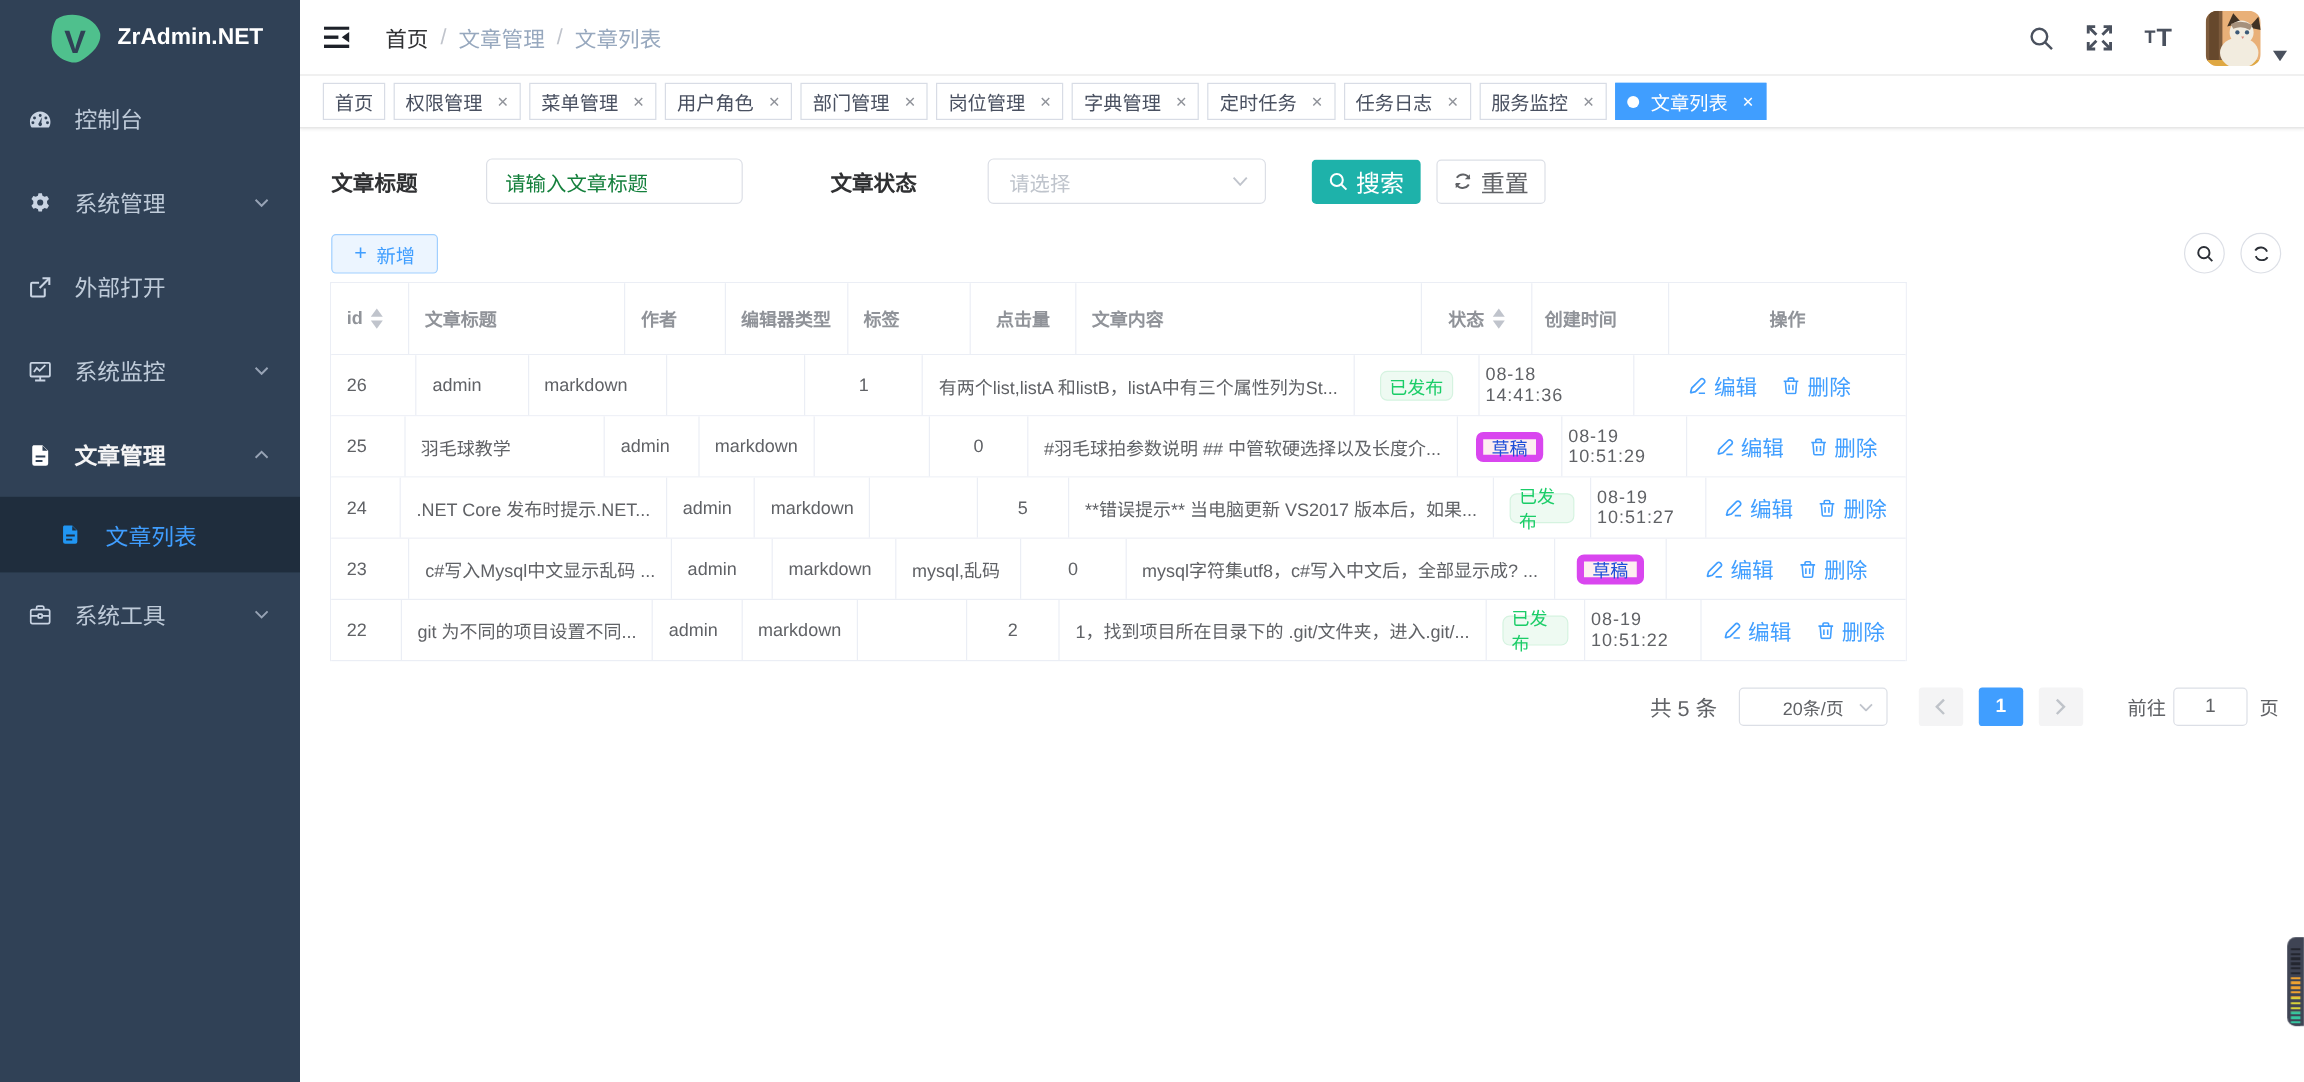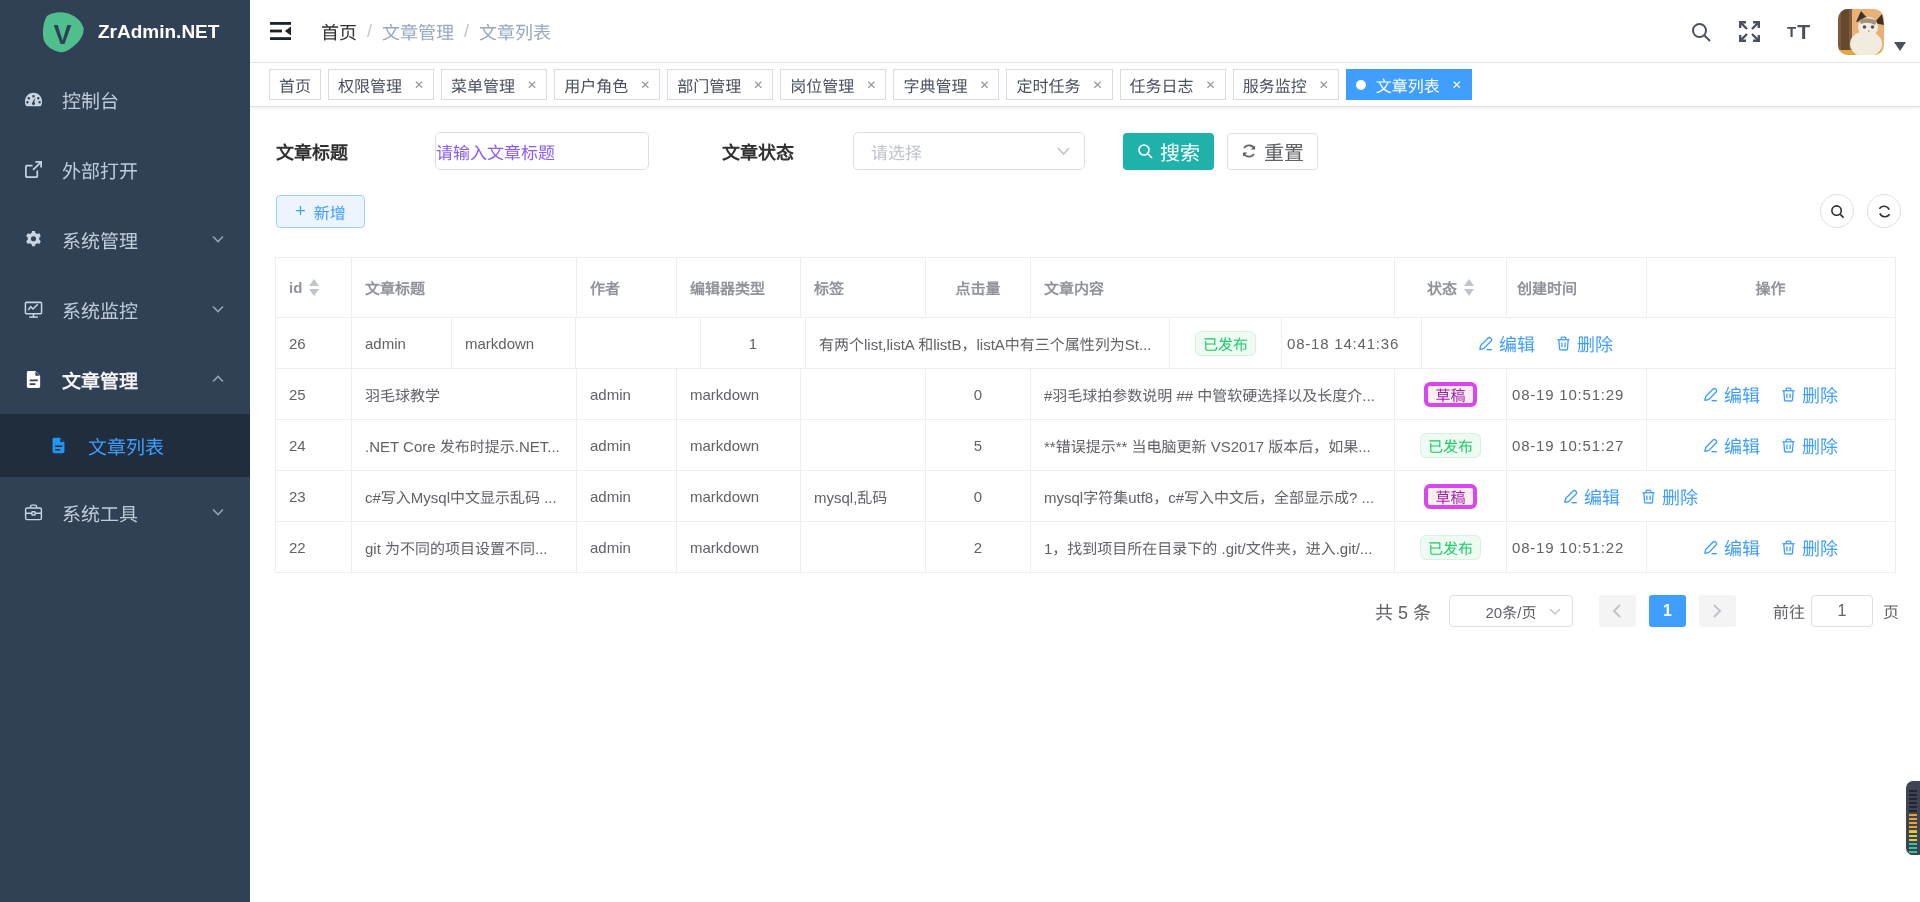--- a/index.html
+++ b/index.html
@@ -32,45 +32,45 @@
 .tags{height:44px;background:#fff;border-bottom:1px solid #e2e2e2;box-shadow:0 1px 3px 0 rgba(0,0,0,.08);padding-left:19px;display:flex;align-items:center}
 .tag{display:inline-flex;align-items:center;height:31px;border:1px solid #d8dce5;background:#fff;color:#495060;font-size:16px;padding:0 9px;margin-right:7px;cursor:pointer}
 .tag .x{margin-left:12px;color:#90939a;font-size:12px;line-height:1}
 .tag.on{background:#409eff;border-color:#409eff;color:#fff}
 .tag.on .x{color:#fff}
 .tag .dot{width:10px;height:10px;border-radius:50%;background:#fff;margin-right:10px}
 
 .content{padding:25px 25px 0 26px}
 .srow{display:flex;align-items:center;height:38px}
 .slabel{font-size:18px;font-weight:bold;color:#303133}
-.sinput{width:214px;height:38px;border:1px solid #dcdfe6;border-radius:5px;margin-left:87px;display:flex;align-items:center;color:#8b5cf6;font-size:17px;}
+.sinput{width:214px;height:38px;border:1px solid #dcdfe6;border-radius:5px;margin-left:57px;display:flex;align-items:center;color:#15803d;font-size:17px;padding-left:15px}
 .ssel{width:232px;height:38px;border:1px solid #dcdfe6;border-radius:5px;margin-left:59px;display:flex;align-items:center;color:#bfc4cc;font-size:17px;padding-left:17px;position:relative}
 .btn{height:37px;border-radius:4px;display:inline-flex;align-items:center;justify-content:center;font-size:20px;border:1px solid transparent}
 .btn-search{width:91px;background:#1eb2aa;color:#fff;margin-left:38px}
 .btn-reset{width:91px;background:#fff;color:#606266;border-color:#dcdfe6;margin-left:13px}
 .btn-add{width:89px;height:33px;margin-top:25px;background:#ecf5ff;color:#409eff;border-color:#a0cfff;font-size:16px}
 .addrow{display:flex;align-items:flex-end;justify-content:space-between}
 .circles{display:flex;margin-right:-6px}
 .circle-btn{width:34px;height:34px;border:1px solid #dcdfe6;border-radius:50%;display:flex;align-items:center;justify-content:center;margin-left:13px;color:#2b2f36}
 
-.table{margin-top:29px;margin-left:-1px;width:1621px;border:1px solid #ebeef5;border-bottom:none;color:#606266;font-size:15px}
+.table{margin-top:7px;margin-left:-1px;width:1314px;border:1px solid #ebeef5;border-bottom:none;color:#606266;font-size:15px}
 .tr{display:flex;border-bottom:1px solid #ebeef5;background:#fff}
 .th{font-weight:bold;color:#909399}
 .td{padding:0 13px;display:flex;align-items:center;min-height:50px;border-right:1px solid #ebeef5}
 .td:last-child{border-right:none}
 .tr.th .td{min-height:59px}
 .c0{width:76px}.c1{width:225px}.c2{width:100px}.c3{width:124px}.c4{width:125px}.c5{width:105px;justify-content:center}.c6{width:364px}.c7{width:112px;justify-content:center}.c8{width:140px;justify-content:flex-start;padding-left:5px;letter-spacing:0.8px}.c9{width:247px;justify-content:center}
 .ell{white-space:nowrap;overflow:hidden;max-width:100%}
 .sorter{display:inline-flex;flex-direction:column;margin-left:7px}
 .sorter i{width:0;height:0;border-left:5px solid transparent;border-right:5px solid transparent;display:block}
 .sorter .up{border-bottom:7px solid #c0c4cc;margin-bottom:3px}
 .sorter .dn{border-top:7px solid #c0c4cc}
 .el-tag{height:25px;padding:0 7px;border-radius:6px;display:inline-flex;align-items:center;font-size:15px}
 .tag-ok{background:#eefaf2;border:1px solid #d5f3e0;color:#1bcd68}
-.tag-no{background:#fdeef0;border:4px solid #d946ef;color:#a21caf}
+.tag-no{background:#fdeef0;border:6px solid #d946ef;color:#1d4ed8}
 .op{color:#409eff;display:inline-flex;align-items:center;font-size:18px}
 .op+.op{margin-left:21px}
 .op svg{margin-right:6px}
 
 .pager{margin-top:22px;margin-right:-4px;display:flex;align-items:center;justify-content:flex-end;height:32px;color:#606266;font-size:16px}
 .pg-total{margin-right:18px;font-size:18px}
 .pg-sel{width:124px;height:32px;border:1px solid #dcdfe6;border-radius:4px;display:flex;align-items:center;justify-content:center;position:relative;margin-right:26px;font-size:15px}
 .pg-btn{width:37px;height:32px;border-radius:3px;background:#f4f4f5;display:flex;align-items:center;justify-content:center;color:#b7bac0}
 .pg-cur{width:37px;height:32px;border-radius:3px;background:#409eff;color:#fff;font-weight:bold;display:flex;align-items:center;justify-content:center;margin:0 13px;font-size:16px}
 .pg-go{margin-left:37px}
@@ -93,35 +93,35 @@
     </svg>
     <span class="logo-txt">ZrAdmin.NET</span>
   </div>
   <div class="menu-item">
     <svg class="mi" viewBox="0 0 20 20">
         <path fill="#c9d4e3" d="M10 3 C4.5 3 1 7.5 1 12 C1 14 1.5 16 2.5 17 L17.5 17 C18.5 16 19 14 19 12 C19 7.5 15.5 3 10 3 Z M10 5.2 a1.3 1.3 0 1 1 0 2.6 a1.3 1.3 0 0 1 0-2.6 Z M5 7.4 a1.3 1.3 0 1 1 0 2.6 a1.3 1.3 0 0 1 0-2.6 Z M15 7.4 a1.3 1.3 0 1 1 0 2.6 a1.3 1.3 0 0 1 0-2.6 Z M3.6 11.6 a1.3 1.3 0 1 1 0 2.6 a1.3 1.3 0 0 1 0-2.6 Z M16.4 11.6 a1.3 1.3 0 1 1 0 2.6 a1.3 1.3 0 0 1 0-2.6 Z M11.5 8.2 L11 13 a1.6 1.6 0 1 1 -2 0 Z" fill-rule="evenodd"></path>
       </svg>
     <span class="mt">控制台</span>
   </div>
   <div class="menu-item">
+    <svg class="mi" viewBox="0 0 20 20">
+        <path fill="#c9d4e3" d="M8.5 1 L11.5 1 L12 3.2 a7 7 0 0 1 1.8 1 L16 3.5 L17.7 6.2 L16 7.8 a7 7 0 0 1 0 2.1 L17.7 12 L16 14.7 L13.8 14 a7 7 0 0 1 -1.8 1 L11.5 17 L8.5 17 L8 15 a7 7 0 0 1 -1.8 -1 L4 14.7 L2.3 12 L4 10 a7 7 0 0 1 0 -2.1 L2.3 6.2 L4 3.5 L6.2 4.2 a7 7 0 0 1 1.8 -1 Z M10 6.5 a2.7 2.7 0 1 0 0 5.4 a2.7 2.7 0 0 0 0 -5.4 Z"></path>
+      </svg>
+    <span class="mt">系统管理</span>
+    <svg class="arrow" width="12" height="8" viewBox="0 0 12 8" fill="none" stroke="#97a3b5" stroke-width="1.6">
+        <path d="M1 1.5 L6 6.5 L11 1.5"></path>
+      </svg>
+  </div>
+  <div class="menu-item">
     <svg class="mi" viewBox="0 0 20 20" fill="none" stroke="#c9d4e3" stroke-width="1.8">
         <path d="M14 11 L14 17 a1 1 0 0 1 -1 1 L3 18 a1 1 0 0 1 -1 -1 L2 7 a1 1 0 0 1 1 -1 L9 6"></path>
         <path d="M12 2 L18 2 L18 8"></path>
         <path d="M17.5 2.5 L9.5 10.5"></path>
       </svg>
     <span class="mt">外部打开</span>
-  </div>
-  <div class="menu-item">
-    <svg class="mi" viewBox="0 0 20 20">
-        <path fill="#c9d4e3" d="M8.5 1 L11.5 1 L12 3.2 a7 7 0 0 1 1.8 1 L16 3.5 L17.7 6.2 L16 7.8 a7 7 0 0 1 0 2.1 L17.7 12 L16 14.7 L13.8 14 a7 7 0 0 1 -1.8 1 L11.5 17 L8.5 17 L8 15 a7 7 0 0 1 -1.8 -1 L4 14.7 L2.3 12 L4 10 a7 7 0 0 1 0 -2.1 L2.3 6.2 L4 3.5 L6.2 4.2 a7 7 0 0 1 1.8 -1 Z M10 6.5 a2.7 2.7 0 1 0 0 5.4 a2.7 2.7 0 0 0 0 -5.4 Z"></path>
-      </svg>
-    <span class="mt">系统管理</span>
-    <svg class="arrow" width="12" height="8" viewBox="0 0 12 8" fill="none" stroke="#97a3b5" stroke-width="1.6">
-        <path d="M1 1.5 L6 6.5 L11 1.5"></path>
-      </svg>
   </div>
   <div class="menu-item">
     <svg class="mi" viewBox="0 0 20 20" fill="none" stroke="#c9d4e3" stroke-width="1.6">
         <rect x="1.5" y="2.5" width="17" height="12" rx="1"></rect>
         <path d="M4.5 10.5 L7 7 L9.5 9.5 L14.5 4.5"></path>
         <path d="M10 14.5 L10 18"></path>
         <path d="M5.5 18 L14.5 18"></path>
       </svg>
     <span class="mt">系统监控</span>
     <svg class="arrow" width="12" height="8" viewBox="0 0 12 8" fill="none" stroke="#97a3b5" stroke-width="1.6">

